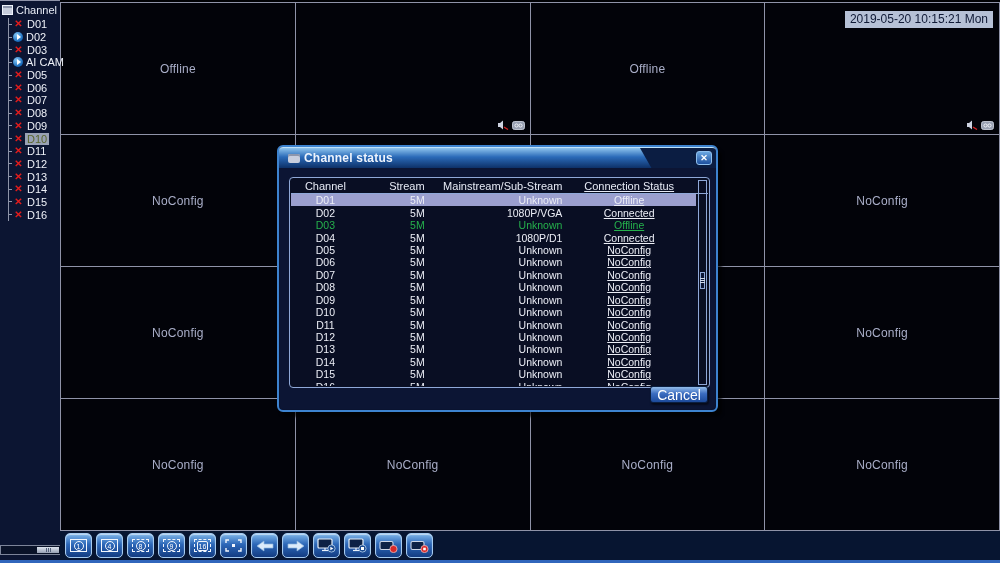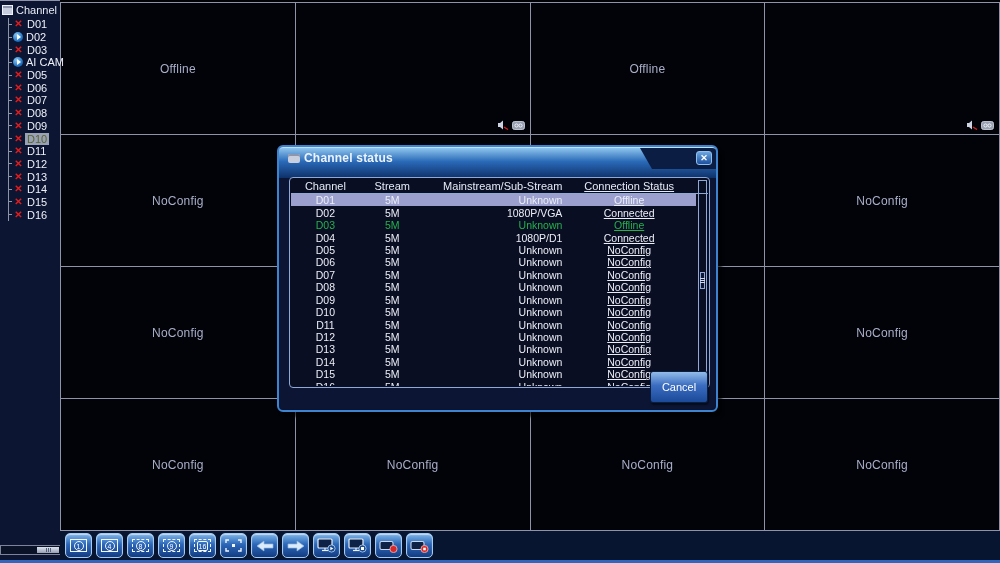--- a/index.html
+++ b/index.html
@@ -50,51 +50,51 @@
   .frame{width:17px;height:13px;border:1px solid #f2f6fd;display:flex;align-items:center;justify-content:center;box-sizing:border-box;}
   .tbtn.dashed .frame{border-style:dashed;}
   .num{min-width:10px;height:10px;border:1px solid #f2f6fd;border-radius:50%;font-size:7px;line-height:9px;
     text-align:center;color:#fff;box-sizing:border-box;padding:0 1px;}
   .tbtn.sq .num{border-radius:2px;}
 
   
   .dialog{position:absolute;left:277px;top:145px;width:441px;height:267px;z-index:5;
     background:#0c1534;border:2px solid #3d83cf;border-radius:6px;box-sizing:border-box;
     box-shadow:4px 5px 3px rgba(0,0,0,.6), inset 0 0 0 1px #0a1330;}
-  .titlebar{position:relative;height:31px;border-radius:4px 4px 0 0;overflow:hidden;
+  .titlebar{position:relative;height:21px;border-radius:4px 4px 0 0;overflow:hidden;
     background:linear-gradient(180deg,#8ec4ee,#2a6ab8 45%,#0e3168);border-top:1px solid #bfe2fa;box-sizing:border-box;}
   .tab-cut{position:absolute;right:0;top:0;width:78px;height:21px;background:#0b1d42;
     clip-path:polygon(2px 0,100% 0,100% 100%,14px 100%);}
   .title-ic{position:absolute;left:9px;top:6px;width:12px;height:9px;background:#c8cede;border-radius:2px;
     box-shadow:inset 0 2px 0 #8d96ac;}
   .title-text{position:absolute;left:25px;top:3px;font-size:12px;color:#eef4fd;font-weight:700;letter-spacing:.2px;}
   .close-btn{position:absolute;right:4px;top:3px;width:16px;height:14px;border-radius:3px;cursor:pointer;
     background:linear-gradient(#6ba7e1,#1d4f9e);border:1px solid #8fc0ee;color:#fff;font-size:9px;font-weight:700;
     display:flex;align-items:center;justify-content:center;box-sizing:border-box;}
 
   .table{position:absolute;left:10px;top:30px;width:421px;height:211px;border:1px solid #8fa8d8;border-radius:4px;
     background:#090e23;overflow:hidden;box-sizing:border-box;}
   .thead{position:absolute;left:1px;right:13px;top:1px;height:14px;display:flex;align-items:center;
     font-size:11px;color:#e6eaf5;}
   .hline{position:absolute;left:1px;right:1px;top:15px;height:1px;background:#8fa8d8;}
   .rows{position:absolute;left:1px;right:13px;top:16px;bottom:1px;overflow:hidden;}
   .trow{display:flex;align-items:center;height:12.45px;font-size:10.5px;color:#eceef6;}
   .trow.row-highlight{background:#9b9fce;}
   .trow.row-green{color:#25b14c;}
   .col-ch{width:17%;text-align:center;}
-  .col-st{width:16%;text-align:center;}
+  .col-st{width:16%;text-align:right;}
   .col-ms{width:34%;text-align:right;}
   .col-cs{width:33%;text-align:center;text-decoration:underline;}
   .vscroll{position:absolute;right:2px;top:2px;bottom:2px;width:9px;border:1px solid #8fa8d8;box-sizing:border-box;}
   .vthumb{position:absolute;left:1px;right:1px;top:45%;height:17px;background:#0c1534;border:1px solid #8fa8d8;
     display:flex;flex-direction:column;align-items:center;justify-content:center;gap:1px;box-sizing:border-box;}
   .vthumb i{display:block;width:5px;height:1px;background:#cfd8ea;}
 
-  .cancel-btn{position:absolute;right:8px;bottom:7px;width:58px;height:32px;border-radius:3px;cursor:pointer;
-    background:linear-gradient(#93bcea,#3a6cc0 45%,#1c4a9a);border:1px solid #0a1e40;color:#fff;font-size:11px;
+  .cancel-btn{position:absolute;right:8px;bottom:7px;width:58px;height:17px;border-radius:3px;cursor:pointer;
+    background:linear-gradient(#93bcea,#3a6cc0 45%,#1c4a9a);border:1px solid #0a1e40;color:#fff;font-size:14px;
     display:flex;align-items:center;justify-content:center;box-shadow:1px 2px 2px rgba(0,0,0,.5);box-sizing:border-box;}
 </style>
 </head>
 <body>
 
 <div id="screen">
 
   <div class="grid">
 
       <div class="cell">
@@ -192,20 +192,21 @@
 
       </div>
 
       <div class="cell">
         <span class="cell-label">NoConfig</span>
 
       </div>
 
   </div>
 
+  <div class="osd-clock">2019-05-20 10:15:21 Mon</div>
 
   <div class="sidebar">
     <div class="sb-head">
       <span class="win-ic"></span>
       <span>Channel</span>
     </div>
     <div class="tree">
 
         <div class="titem">
           <span class="stub"></span>

